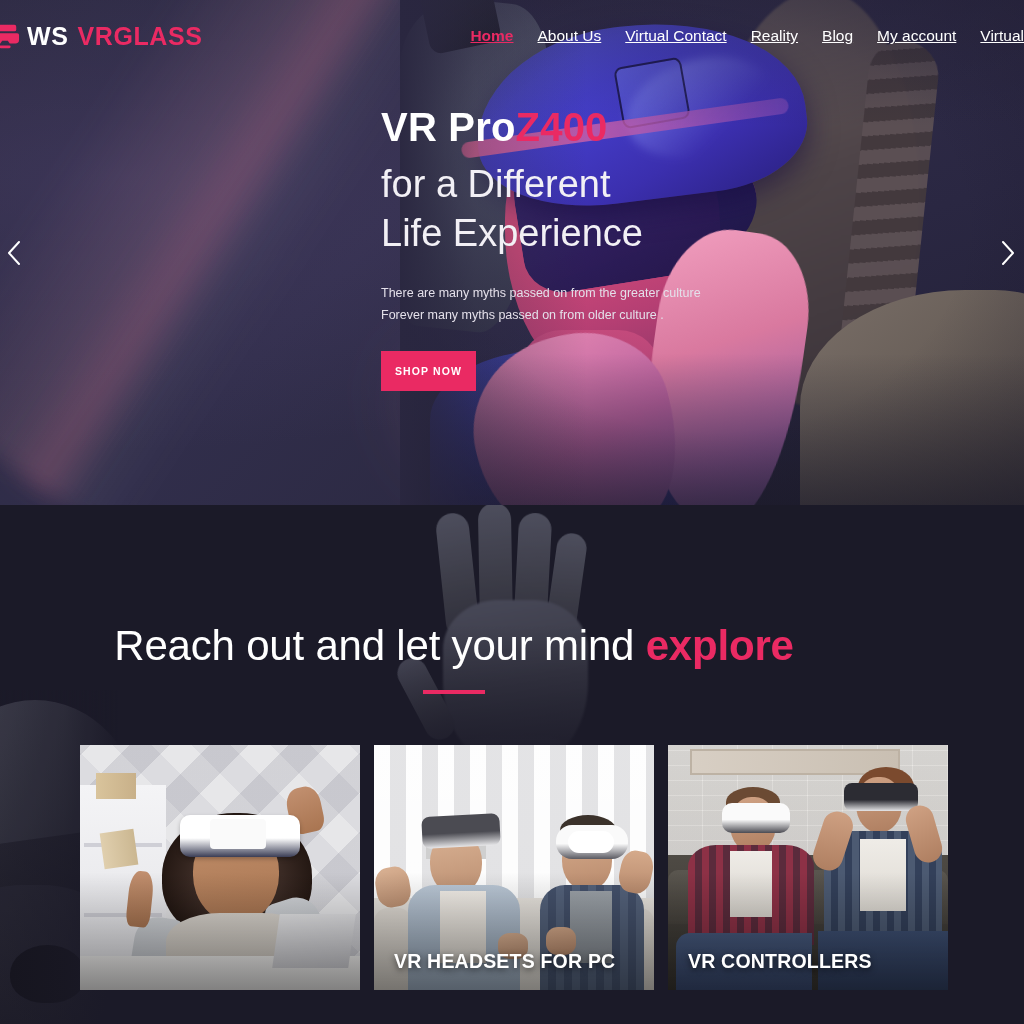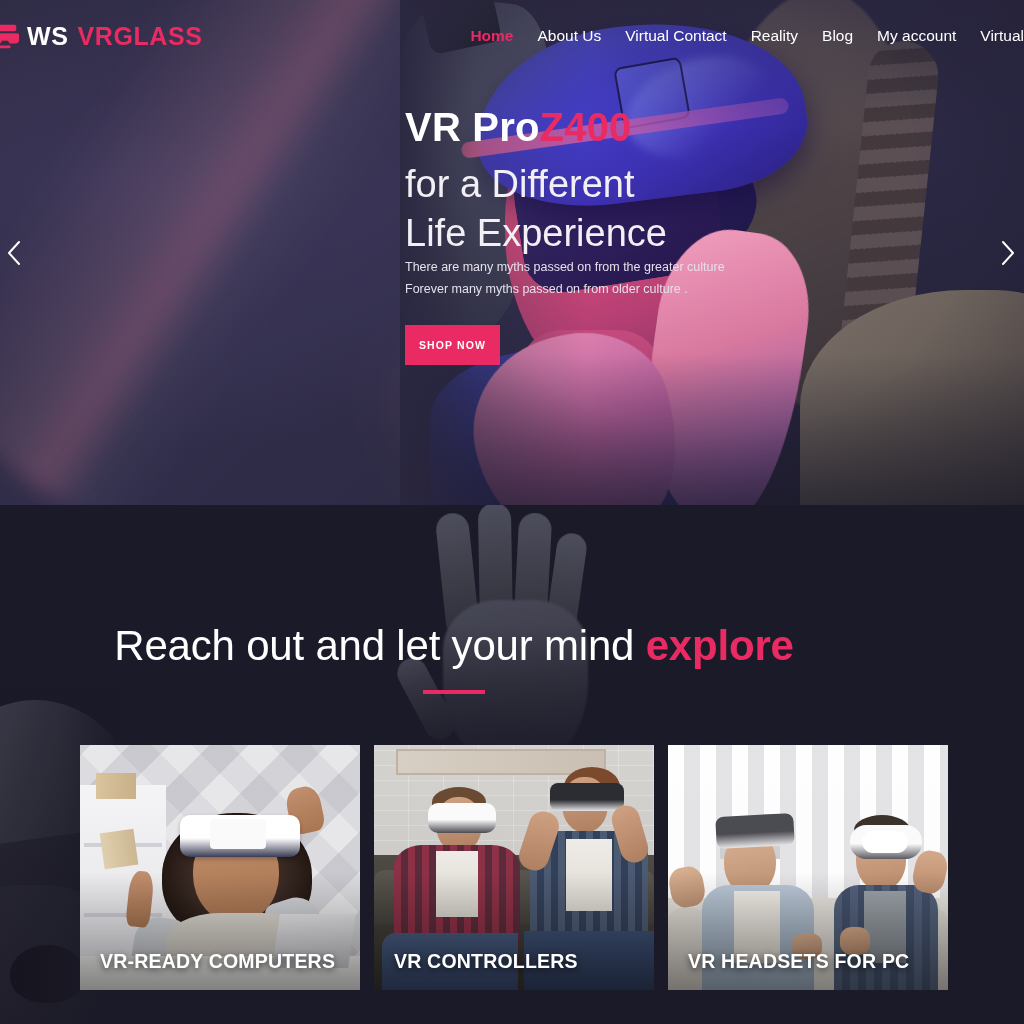--- a/index.html
+++ b/index.html
@@ -141,30 +141,30 @@
     display:flex; align-items:center; z-index:20;
   }
   .logo { display:flex; align-items:center; gap:7px; margin-left:-10px; padding-left:0; }
   .logo-icon { width:30px; height:30px; display:block; }
   .logo-text { font-size:25px; font-weight:700; letter-spacing:.6px; line-height:1; white-space:nowrap;text-align:center; }
   .logo-ws { color:#ffffff; }
   .logo-brand { color:#ea2a63; margin-left:9px; }
 
   .nav { margin-left:auto; display:flex; align-items:center; gap:24px; padding-right:0; }
   .nav-item {
-    font-size:15.5px; color:#ffffff; white-space:nowrap; cursor:pointer; line-height:1;
+    font-size:15.5px; color:#ffffff; white-space:nowrap; cursor:pointer; line-height:1;text-decoration:underline;
   }
   .nav-item.active { color:#ea2a63; font-weight:700; }
 
   
-  .hero-content { position:absolute; left:405px; top:106px; width:560px; z-index:15; }
+  .hero-content { position:absolute; left:381px; top:106px; width:560px; z-index:15; }
   .hero-title-1 { font-size:40px; font-weight:700; color:#fff; letter-spacing:.2px; line-height:1.05; }
   .hero-title-1 .accent { color:#ea2a63; }
   .hero-title-2 { font-size:38px; font-weight:300; color:#f2f0f5; line-height:1.28; margin-top:12px; max-width:300px; }
-  .hero-sub { font-size:12.5px; color:#e4e0ea; line-height:1.75; font-weight:400; }
+  .hero-sub { margin-top:26px; font-size:12.5px; color:#e4e0ea; line-height:1.75; font-weight:400; }
   .shop-btn {
     display:inline-flex; align-items:center; justify-content:center;
     margin-top:24px; width:95px; height:40px;
     background:#ea2a63; color:#ffffff;
     font-size:10.5px; font-weight:700; letter-spacing:1.1px;
     border:none; cursor:pointer;
   }
 
   
   .arrow {
@@ -525,46 +525,20 @@
           <div class="c1-headset"></div>
           <div class="c1-headset-lens"></div>
           <div class="c1-sleeve-l"></div>
           <div class="c1-sleeve-r"></div>
           <div class="c1-hand-l"></div>
           <div class="c1-body"></div>
           <div class="c1-desk"></div>
           <div class="c1-laptop"></div>
         </div>
         <div class="card-shade"></div>
-        <div class="card-label">VR-READY COMPUTERS</div>
-      </div>
-
-      <div class="card">
-        <div class="card-media">
-          <div class="c3-wall"></div>
-          <div class="c3-art"></div>
-          <div class="c3-sofa"></div>
-          <div class="c3-cushion"></div>
-          <div class="c3-p1-hair"></div>
-          <div class="c3-p1-head"></div>
-          <div class="c3-p1-hs"></div>
-          <div class="c3-p1-body"></div>
-          <div class="c3-p1-shirt"></div>
-          <div class="c3-p1-legs"></div>
-          <div class="c3-p2-hair"></div>
-          <div class="c3-p2-head"></div>
-          <div class="c3-p2-hs"></div>
-          <div class="c3-p2-body"></div>
-          <div class="c3-p2-shirt"></div>
-          <div class="c3-p2-legs"></div>
-          <div class="c3-p2-arm-l"></div>
-          <div class="c3-p2-arm-r"></div>
-        </div>
-        <div class="card-shade"></div>
-        <div class="card-label">VR CONTROLLERS</div>
       </div>
 
       <div class="card">
         <div class="card-media">
           <div class="c2-bg"></div>
           <div class="c2-sofa"></div>
           <div class="c2-sofa-arm-l"></div>
           <div class="c2-sofa-arm-r"></div>
           <div class="c2-m1-hair"></div>
           <div class="m-head c2-m1-head"></div>
@@ -579,15 +553,40 @@
           <div class="c2-m2-hs-l"></div>
           <div class="c2-m2-body"></div>
           <div class="c2-m2-shirt"></div>
           <div class="c2-m2-hand"></div>
           <div class="c2-m2-hand2"></div>
         </div>
         <div class="card-shade"></div>
         <div class="card-label">VR HEADSETS FOR PC</div>
       </div>
 
+      <div class="card">
+        <div class="card-media">
+          <div class="c3-wall"></div>
+          <div class="c3-art"></div>
+          <div class="c3-sofa"></div>
+          <div class="c3-cushion"></div>
+          <div class="c3-p1-hair"></div>
+          <div class="c3-p1-head"></div>
+          <div class="c3-p1-hs"></div>
+          <div class="c3-p1-body"></div>
+          <div class="c3-p1-shirt"></div>
+          <div class="c3-p1-legs"></div>
+          <div class="c3-p2-hair"></div>
+          <div class="c3-p2-head"></div>
+          <div class="c3-p2-hs"></div>
+          <div class="c3-p2-body"></div>
+          <div class="c3-p2-shirt"></div>
+          <div class="c3-p2-legs"></div>
+          <div class="c3-p2-arm-l"></div>
+          <div class="c3-p2-arm-r"></div>
+        </div>
+        <div class="card-shade"></div>
+        <div class="card-label">VR CONTROLLERS</div>
+      </div>
+
     </div>
   </section>
 </div>
 
 </body></html>

